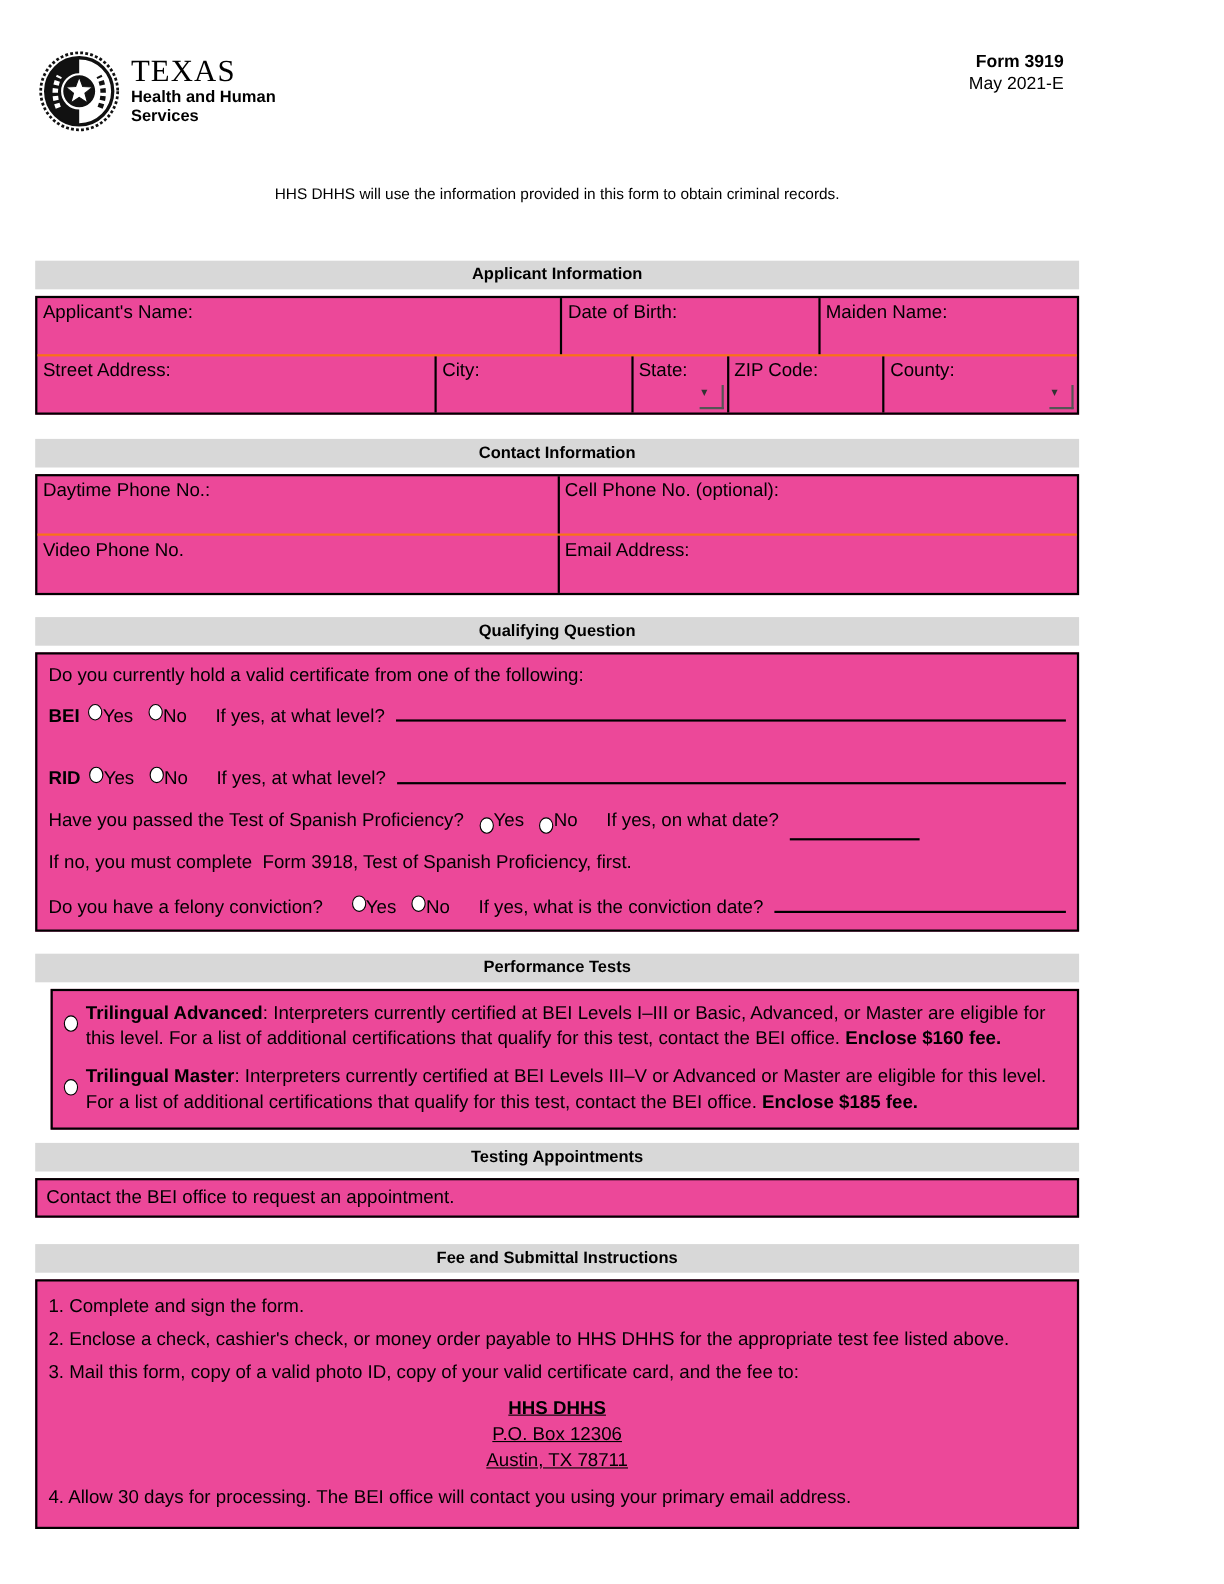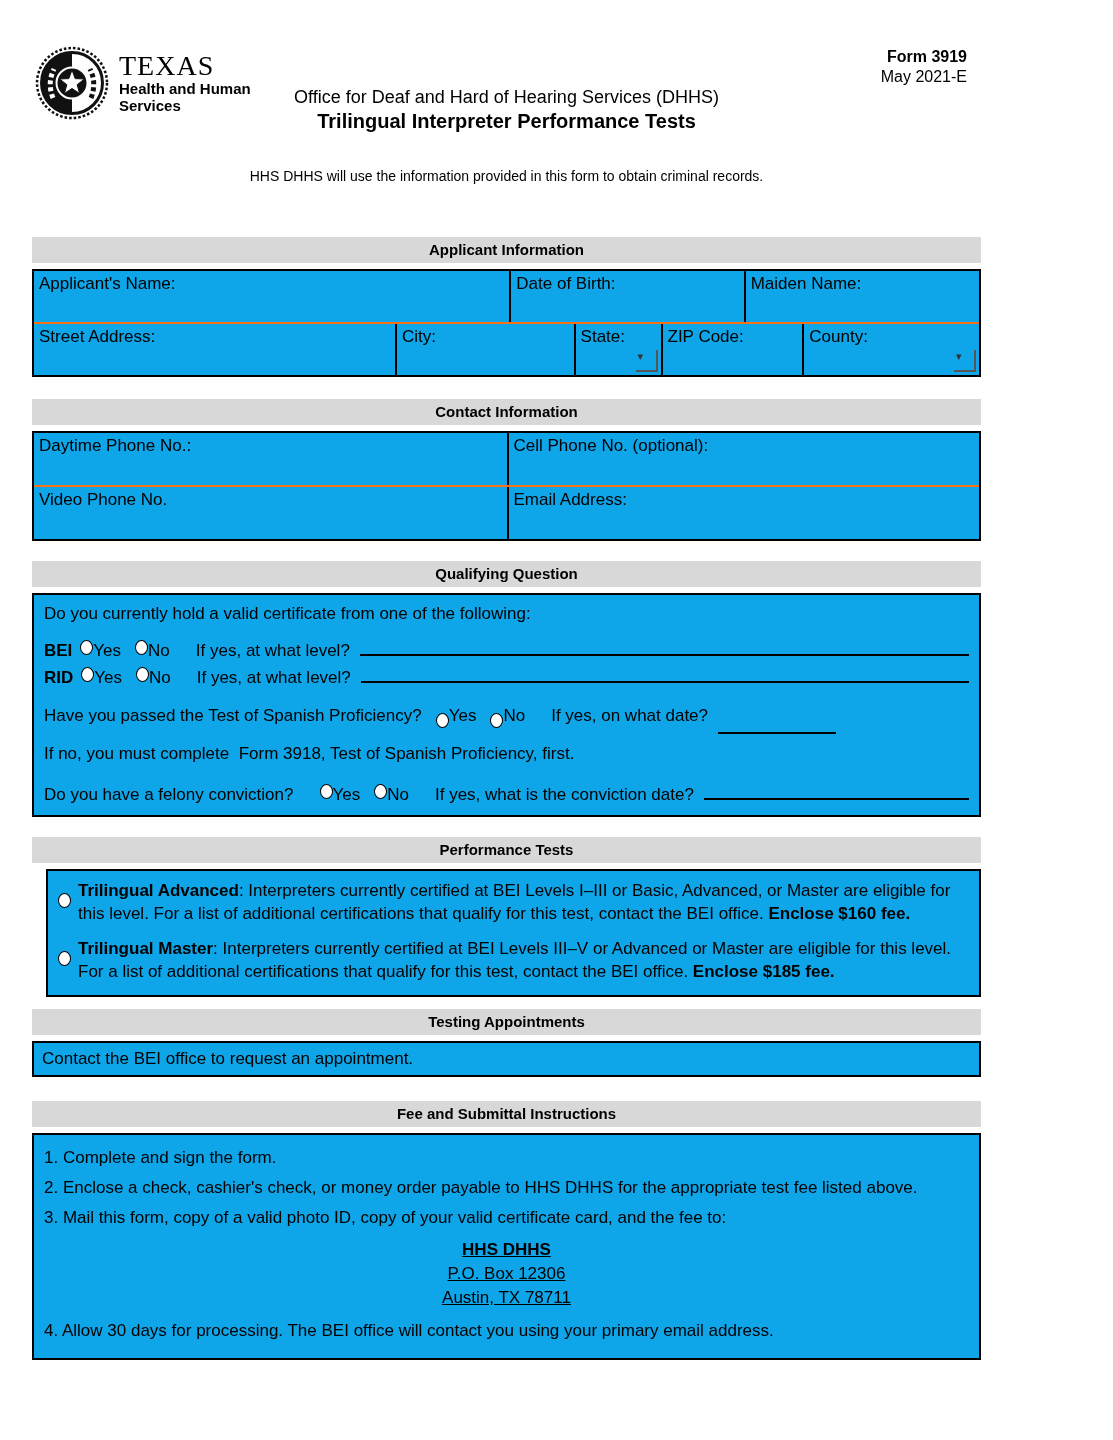--- a/index.html
+++ b/index.html
@@ -18,21 +18,21 @@
   .office-line { font-size:18px; line-height:23px; }
   .form-title { font-size:20px; font-weight:bold; line-height:25px; margin:0; }
   .intro { position:absolute; left:0; right:0; top:168px; text-align:center; font-size:14px; }
 
   
   .sections { position:absolute; top:237px; left:32px; right:32px; }
   .sec-header {
     background:#d8d8d8; height:26px; line-height:26px; text-align:center;
     font-size:15px; font-weight:bold;
   }
-  .sec-box { border:2px solid #000; margin-top:6px; background:#0ea5e9; box-sizing:border-box; }
+  .sec-box { border:2px solid #000; margin-top:6px; background:#ec4899; box-sizing:border-box; }
 
   
   .grid-row { display:flex; }
   .grid-row + .grid-row { border-top:2px solid #f97316; }
   .cell { position:relative; box-sizing:border-box; height:51px; padding:3px 5px; font-size:17px; }
   .cell + .cell { border-left:2px solid #000; }
   .cell-52 .cell { height:52px; }
 
   
   .combo { position:absolute; right:3px; bottom:3px; width:22px; height:22px; }
@@ -105,24 +105,20 @@
       <span class="logo-sub" style="display:block">Health and Human</span>
       <span class="logo-sub" style="display:block">Services</span>
     </span>
   </div>
 
   <div class="form-meta">
     <div class="form-number">Form 3919</div>
     <div>May 2021-E</div>
   </div>
 
-  <div class="title-block">
-    <div class="office-line">Office for Deaf and Hard of Hearing Services (DHHS)</div>
-    <h1 class="form-title">Trilingual Interpreter Performance Tests</h1>
-  </div>
   <div class="intro">HHS DHHS will use the information provided in this form to obtain criminal records.</div>
 
   <div class="sections">
 
     <section>
       <div class="sec-header">Applicant Information</div>
       <div class="sec-box">
         <div class="grid-row">
           <div class="cell" style="width:50.3%">
             <span>Applicant's Name:</span>
@@ -180,21 +176,21 @@
           </div>
         </div>
       </div>
     </section>
 
     <section class="sec-qualifying">
       <div class="sec-header">Qualifying Question</div>
       <div class="sec-box q-body">
         <div class="q-line">Do you currently hold a valid certificate from one of the following:</div>
 
-        <div class="q-row" style="margin-bottom:0">
+        <div class="q-row" style="margin-bottom:30px">
           <span class="b">BEI</span>
           <span class="sp-s"></span>
           <span class="radio"></span>
             <span>Yes</span>
           <span class="sp-m"></span>
           <span class="radio"></span>
             <span>No</span>
           <span class="sp-l"></span>
           <span>If yes, at what level?</span>
           <span class="blank grow" style="margin-left:10px"></span>

